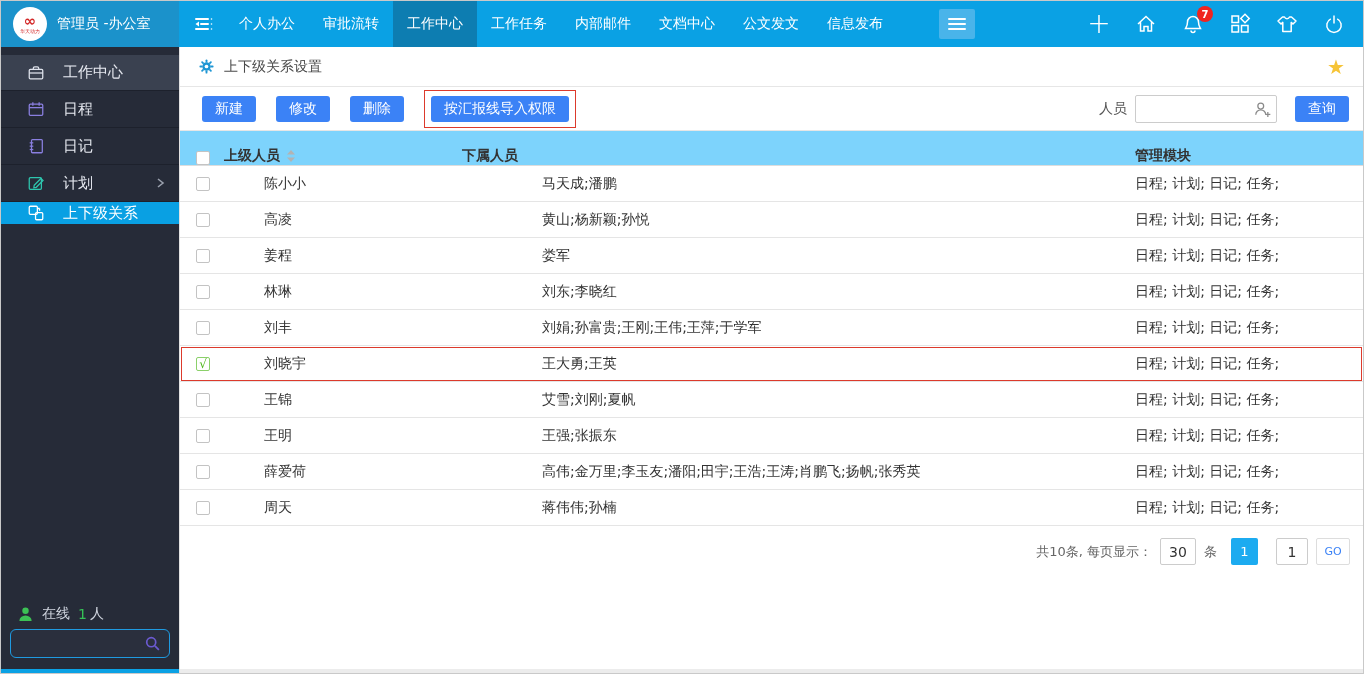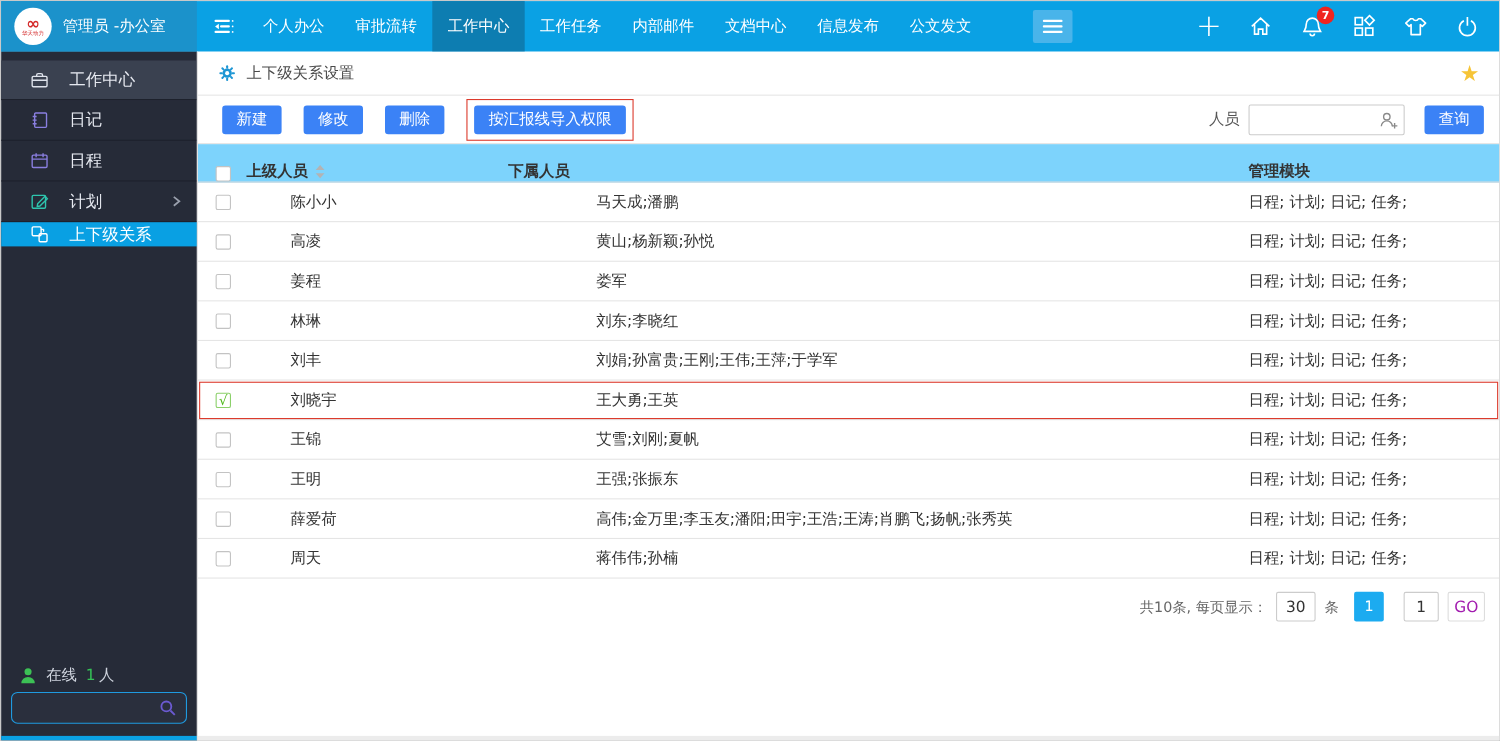--- a/index.html
+++ b/index.html
@@ -64,21 +64,21 @@
   .c-sup { width:238px; flex:none; display:flex; align-items:center; }
   .c-sub { flex:1; }
   .c-mod { width:228px; flex:none; }
   .sort-icon { margin-left:6px; display:flex; }
 
   
   .pager { display:flex; align-items:center; justify-content:flex-end; padding:12px 13px 0 0; gap:8px; font-size:13px; color:#666; }
   .pager .size-input { width:36px; height:27px; border:1px solid #ccc; border-radius:2px; text-align:center; font-size:14px; color:#333; outline:none; font-family:inherit; }
   .page-btn { width:27px; height:27px; background:#1cabf0; color:#fff; font-size:13px; display:flex; align-items:center; justify-content:center; border-radius:2px; cursor:pointer; margin-left:6px; }
   .goto-input { width:32px; height:27px; border:1px solid #ccc; border-radius:2px; text-align:center; font-size:14px; color:#333; outline:none; margin-left:10px; font-family:inherit; }
-  .go-btn { width:34px; height:27px; border:1px solid #ddd; border-radius:2px; background:#fff; color:#a21caf; font-size:14px; cursor:pointer; font-family:inherit; }
+  .go-btn { width:34px; height:27px; border:1px solid #ddd; border-radius:2px; background:#fff; color:#3b82f6; font-size:11px; cursor:pointer; font-family:inherit; }
   .bottom-strip { position:absolute; left:0; bottom:0; right:0; height:4px; background:#ececec; }
 </style>
 </head>
 <body>
 
 <div class="app">
 
   <header class="topbar">
     <div class="brand">
       <div class="logo">
@@ -98,22 +98,22 @@
             <circle cx="22.5" cy="13" r="0.8" fill="#fff" stroke="none"></circle>
             <circle cx="22.5" cy="18" r="0.8" fill="#fff" stroke="none"></circle>
         </svg>
       </span>
       <span class="nav-tab">个人办公</span>
       <span class="nav-tab">审批流转</span>
       <span class="nav-tab active">工作中心</span>
       <span class="nav-tab">工作任务</span>
       <span class="nav-tab">内部邮件</span>
       <span class="nav-tab">文档中心</span>
+      <span class="nav-tab">公文发文</span>
       <span class="nav-tab">信息发布</span>
-      <span class="nav-tab">公文发文</span>
       <span class="hamburger">
         <svg width="20" height="16" viewBox="0 0 20 16" stroke="#fff" stroke-width="2" stroke-linecap="round">
           <line x1="2" y1="3" x2="18" y2="3"></line>
             <line x1="2" y1="8" x2="18" y2="8"></line>
             <line x1="2" y1="13" x2="18" y2="13"></line>
         </svg>
       </span>
       <div class="top-icons">
         <span class="ticon">
             <span class="plus-glyph">+</span>
@@ -159,38 +159,38 @@
             <rect x="2.5" y="6" width="15" height="10.5" rx="1.2"></rect>
             <path d="M7 6 V4.8 A1.6 1.6 0 0 1 8.6 3.2 H11.4 A1.6 1.6 0 0 1 13 4.8 V6"></path>
             <line x1="2.5" y1="10" x2="17.5" y2="10"></line>
           </svg>
       </span>
       <span>工作中心</span>
     </div>
     <div class="side-item">
       <span class="si-icon">
         <svg width="18" height="18" viewBox="0 0 20 20" fill="none" stroke="#8a7fe0" stroke-width="1.4">
+            <rect x="2.5" y="4.5" width="15" height="12.5" rx="1.2"></rect>
+            <line x1="6.5" y1="2.5" x2="6.5" y2="6.5"></line>
+            <line x1="13.5" y1="2.5" x2="13.5" y2="6.5"></line>
+            <line x1="2.5" y1="8.5" x2="17.5" y2="8.5"></line>
+          </svg>
+      </span>
+      <span>日程</span>
+    </div>
+    <div class="side-item">
+      <span class="si-icon">
+        <svg width="18" height="18" viewBox="0 0 20 20" fill="none" stroke="#8a7fe0" stroke-width="1.4">
             <rect x="5" y="3" width="12" height="14.5" rx="1"></rect>
             <line x1="3" y1="6.5" x2="7" y2="6.5"></line>
             <line x1="3" y1="10.2" x2="7" y2="10.2"></line>
             <line x1="3" y1="13.9" x2="7" y2="13.9"></line>
           </svg>
       </span>
       <span>日记</span>
-    </div>
-    <div class="side-item">
-      <span class="si-icon">
-        <svg width="18" height="18" viewBox="0 0 20 20" fill="none" stroke="#8a7fe0" stroke-width="1.4">
-            <rect x="2.5" y="4.5" width="15" height="12.5" rx="1.2"></rect>
-            <line x1="6.5" y1="2.5" x2="6.5" y2="6.5"></line>
-            <line x1="13.5" y1="2.5" x2="13.5" y2="6.5"></line>
-            <line x1="2.5" y1="8.5" x2="17.5" y2="8.5"></line>
-          </svg>
-      </span>
-      <span>日程</span>
     </div>
     <div class="side-item">
       <span class="si-icon">
         <svg width="18" height="18" viewBox="0 0 20 20" fill="none" stroke="#2ec5ae" stroke-width="1.4">
             <rect x="2.5" y="4" width="13.5" height="13" rx="1.2"></rect>
             <path d="M8 12.5 L15.5 5 L17.8 7.3 L10.3 14.8 L7.6 15.2 Z"></path>
           </svg>
       </span>
       <span>计划</span>
       <span class="side-chevron">

